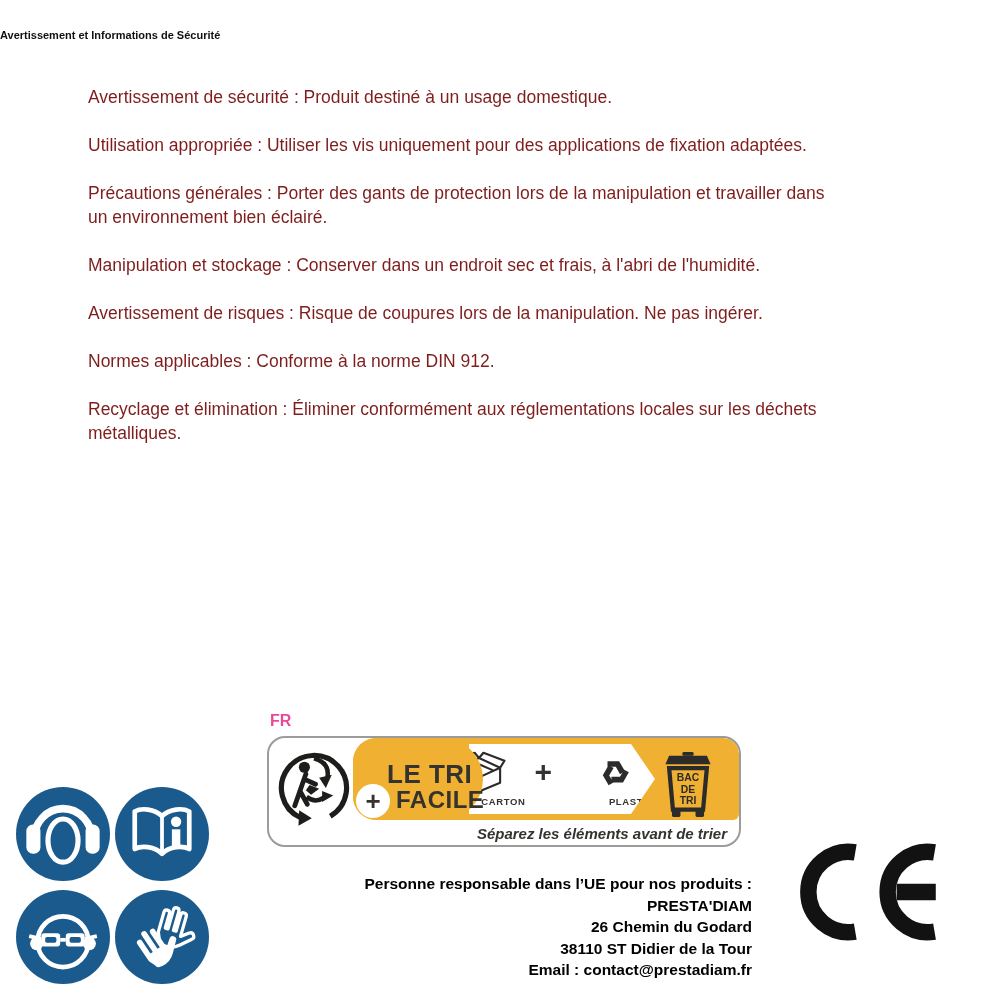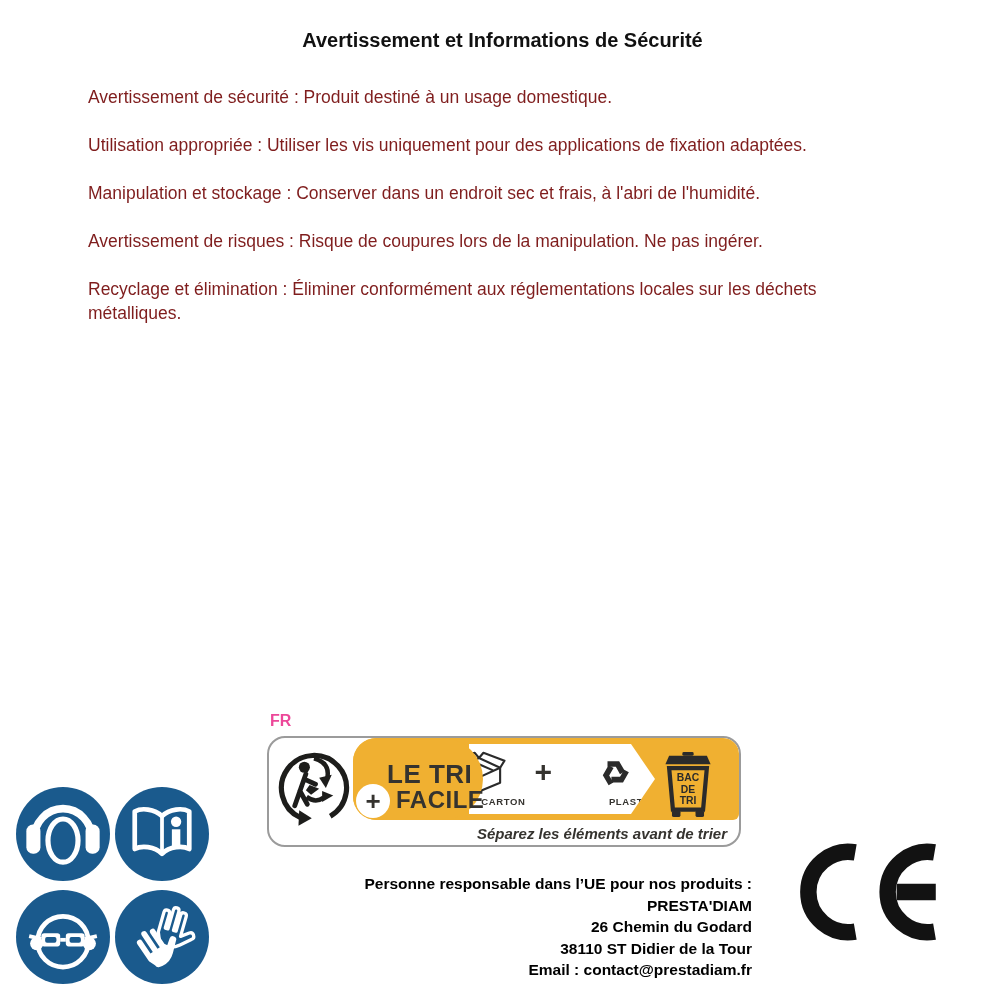--- a/index.html
+++ b/index.html
@@ -7,22 +7,22 @@
     --blue:#1A5A8D;
     --dark:#35332F;
     --black:#111111;
   }
   html,body{margin:0;padding:0;background:#ffffff;}
   #page{
     position:relative;width:1005px;height:1005px;background:#ffffff;overflow:hidden;
     font-family:"Liberation Sans", sans-serif;color:#000;
   }
   
-  #title{position:absolute;left:0;right:0;top:29px;text-align:center;
-    font-size:20px;font-weight:bold;color:var(--black);}
+  #title{position:absolute;left:0;right:0;top:29px;text-align:left;
+    font-size:11px;font-weight:bold;color:var(--black);}
   
   #paras{position:absolute;left:72px;top:85px;width:905px;}
   .para{white-space:pre-line;font-size:17.5px;line-height:24px;margin:0 0 24px 16px;color:#7f1d1d;}
   
   .m-icon{position:absolute;width:94px;height:94px;}
   #icon-ear{left:16px;top:787px;}
   #icon-book{left:115px;top:787px;}
   #icon-glasses{left:16px;top:890px;}
   #icon-gloves{left:115px;top:890px;}
   
@@ -57,22 +57,25 @@
 </head>
 <body>
 
 <div id="page">
 
   <div id="title">Avertissement et Informations de Sécurité</div>
 
   <div id="paras">
     <p class="para">Avertissement de sécurité : Produit destiné à un usage domestique.</p>
     <p class="para">Utilisation appropriée : Utiliser les vis uniquement pour des applications de fixation adaptées.</p>
+    <p class="para">Précautions générales : Porter des gants de protection lors de la manipulation et travailler dans
+un environnement bien éclairé.</p>
     <p class="para">Manipulation et stockage : Conserver dans un endroit sec et frais, à l'abri de l'humidité.</p>
     <p class="para">Avertissement de risques : Risque de coupures lors de la manipulation. Ne pas ingérer.</p>
+    <p class="para">Normes applicables : Conforme à la norme DIN 912.</p>
     <p class="para">Recyclage et élimination : Éliminer conformément aux réglementations locales sur les déchets
 métalliques.</p>
   </div>
 
   <svg id="icon-ear" class="m-icon" viewBox="0 0 100 100">
     <circle cx="50" cy="50" r="50" fill="#1A5A8D"></circle>
     <path d="M19,56 a31,33 0 0 1 62,0" stroke="#fff" stroke-width="8" fill="none"></path>
     <rect x="11" y="40" width="15" height="31" rx="7" fill="#fff"></rect>
     <rect x="74" y="40" width="15" height="31" rx="7" fill="#fff"></rect>
     <ellipse cx="50" cy="57" rx="16" ry="23" stroke="#fff" stroke-width="5.5" fill="none"></ellipse>

